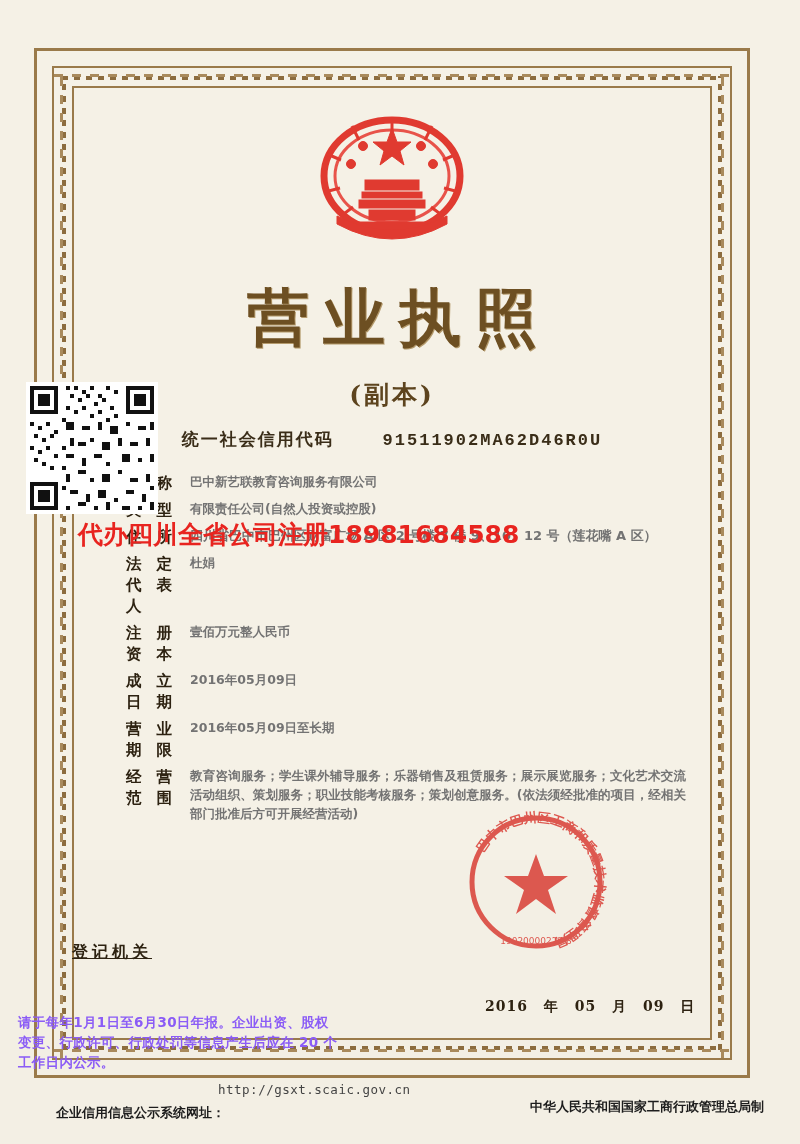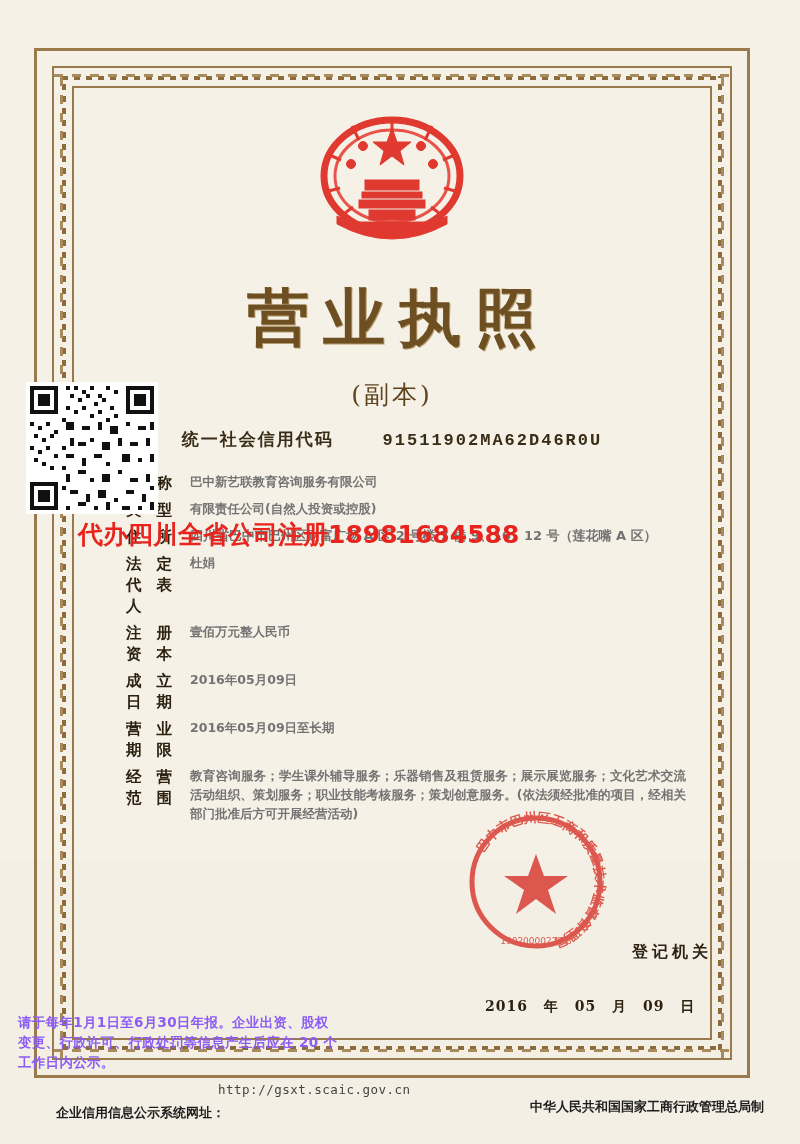--- a/index.html
+++ b/index.html
@@ -99,20 +99,21 @@
   .subtitle {
     position: absolute;
     top: 292px;
     left: 0;
     width: 640px;
     text-align: center;
     font-family: "DejaVu Serif", "Liberation Serif", serif;
     font-size: 25px;
     color: #5d441e;
     letter-spacing: 3px;
+    font-weight: bold;
   }
   .credit-code {
     position: absolute;
     top: 342px;
     left: 0;
     width: 640px;
     text-align: center;
     font-family: Liberation Mono, monospace;
     font-size: 17px;
     font-weight: bold;
@@ -188,26 +189,27 @@
     letter-spacing: 0px;
     white-space: nowrap;
   }
 
   
   .authority {
     position: absolute;
     top: 856px;
     left: 0;
     width: 640px;
-    text-align: right;
+    text-align: left;
     font-family: "DejaVu Serif", "Liberation Serif", serif;
     font-size: 16px;
     font-weight: bold;
     color: #2d2211;
     letter-spacing: 4px;
+    text-decoration: underline;
   }
   .issue-date {
     position: absolute;
     top: 912px;
     left: 408px;
     font-family: "DejaVu Serif", "Liberation Serif", serif;
     font-size: 14px;
     font-weight: bold;
     color: #2d2211;
     letter-spacing: 1px;

